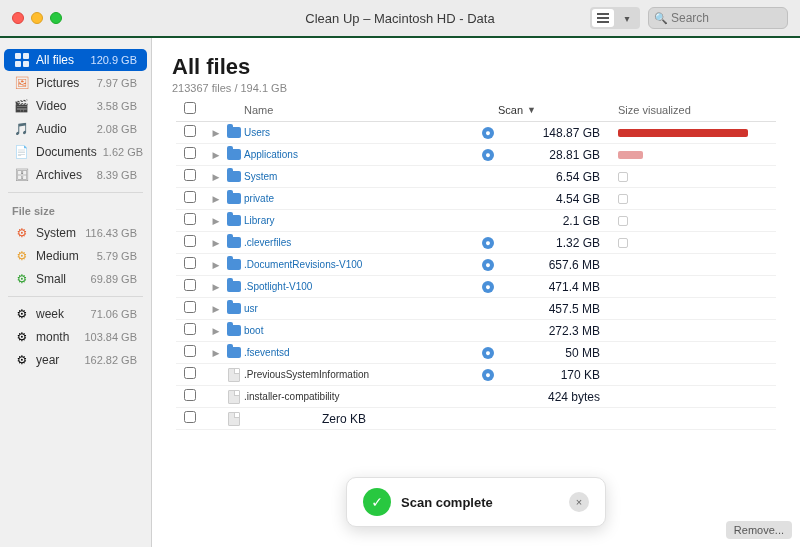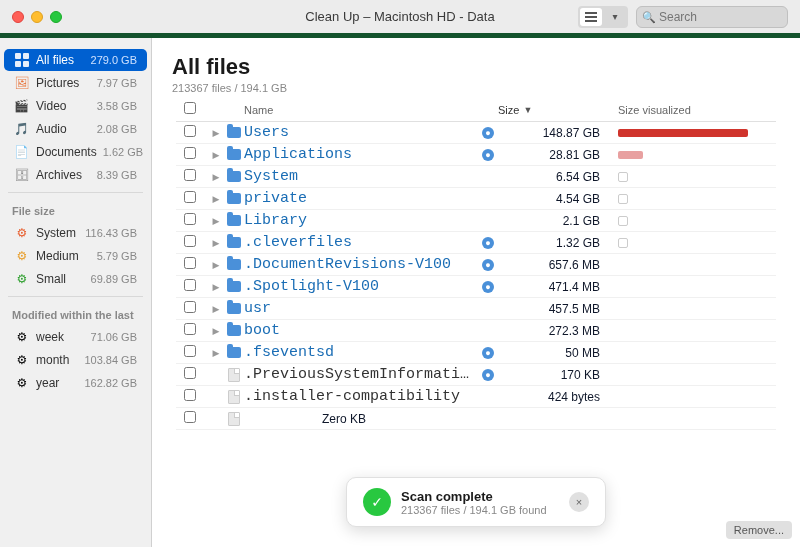--- a/index.html
+++ b/index.html
@@ -10,21 +10,21 @@
       width: 800px;
       height: 547px;
       overflow: hidden;
       display: flex;
       flex-direction: column;
     }
 
     
     .titlebar {
       background: #ececec;
-      border-bottom: 5px solid #14532d;
+      border-bottom: 2px solid #14532d;
       height: 38px;
       display: flex;
       align-items: center;
       padding: 0 12px;
       flex-shrink: 0;
       position: relative;
     }
     .window-controls {
       display: flex;
       gap: 7px;
@@ -84,21 +84,21 @@
       color: #888;
       font-size: 11px;
     }
     .search-input {
       background: #d8d8d8;
       border: 1px solid #c0c0c0;
       border-radius: 6px;
       padding: 3px 8px 3px 22px;
       font-size: 12px;
       color: #555;
-      width: 152px;
+      width: 140px;
       outline: none;
     }
 
     
     .main-layout {
       display: flex;
       flex: 1;
       overflow: hidden;
     }
 
@@ -265,26 +265,25 @@
       position: absolute;
       top: 0; right: 0;
       width: 4px; height: 4px;
       background: white;
       border-left: 1px solid #ccc;
       border-bottom: 1px solid #ccc;
     }
 
     .row-name {
       flex: 1;
-      font-size: 15px;
+      font-size: 10px;
       color: #1a6db5;
       white-space: nowrap;
       overflow: hidden;
       text-overflow: ellipsis;
-      font-family: Liberation Mono, monospace;
     }
     .row-name.dark { color: #333; }
     .row-info {
       width: 20px;
       flex-shrink: 0;
       display: flex;
       align-items: center;
       justify-content: center;
     }
     .info-dot {
@@ -438,21 +437,21 @@
     <div class="sidebar-item active">
       <span class="sidebar-item-icon icon-allfiles">
         <svg width="14" height="14" viewBox="0 0 14 14">
             <rect x="0" y="0" width="6" height="6" rx="1" fill="white" opacity="0.9"></rect>
             <rect x="8" y="0" width="6" height="6" rx="1" fill="white" opacity="0.9"></rect>
             <rect x="0" y="8" width="6" height="6" rx="1" fill="white" opacity="0.9"></rect>
             <rect x="8" y="8" width="6" height="6" rx="1" fill="white" opacity="0.9"></rect>
           </svg>
       </span>
       <span class="sidebar-item-label">All files</span>
-      <span class="sidebar-item-size">279.0 GB</span>
+      <span class="sidebar-item-size">120.9 GB</span>
     </div>
 
     <div class="sidebar-item">
       <span class="sidebar-item-icon icon-pictures">🖼</span>
       <span class="sidebar-item-label">Pictures</span>
       <span class="sidebar-item-size">7.97 GB</span>
     </div>
 
     <div class="sidebar-item">
       <span class="sidebar-item-icon icon-video">🎬</span>
@@ -495,21 +494,20 @@
     </div>
 
     <div class="sidebar-item">
       <span class="sidebar-item-icon icon-small">⚙</span>
       <span class="sidebar-item-label">Small</span>
       <span class="sidebar-item-size">69.89 GB</span>
     </div>
 
     <div class="sidebar-divider"></div>
 
-    <div class="sidebar-section-label">Modified within the last</div>
 
     <div class="sidebar-item">
       <span class="sidebar-item-icon">⚙</span>
       <span class="sidebar-item-label">week</span>
       <span class="sidebar-item-size">71.06 GB</span>
     </div>
 
     <div class="sidebar-item">
       <span class="sidebar-item-icon">⚙</span>
       <span class="sidebar-item-label">month</span>
@@ -533,21 +531,21 @@
 
       <div class="table-header">
         <div class="col-check">
           <input type="checkbox" style="width: 12px; height: 12px;">
         </div>
         <div class="col-expand"></div>
         <div class="col-icon"></div>
         <div class="col-name">Name</div>
         <div class="col-info"></div>
         <div class="col-size">
-          <span class="col-size-sort">Size</span>
+          <span class="col-size-sort">Scan</span>
           <span class="sort-icon">▼</span>
         </div>
         <div class="col-visualized">Size visualized</div>
       </div>
 
       <div id="table-body">
           <div class="table-row">
             <div class="row-check"><input type="checkbox" style=""></div>
             <div class="row-expand">▶</div>
             <div class="row-icon">
@@ -726,20 +724,19 @@
             <div class="row-size">Zero KB</div>
             <div class="row-bar-container"></div>
           </div>
         </div>
     </div>
 
     <div class="toast">
       <div class="toast-icon">✓</div>
       <div class="toast-content">
         <div class="toast-title">Scan complete</div>
-        <div class="toast-subtitle">213367 files / 194.1 GB found</div>
       </div>
       <button class="toast-close">×</button>
     </div>
 
     <button class="remove-btn">Remove...</button>
   </div>
 </div>
 
 </body></html>

